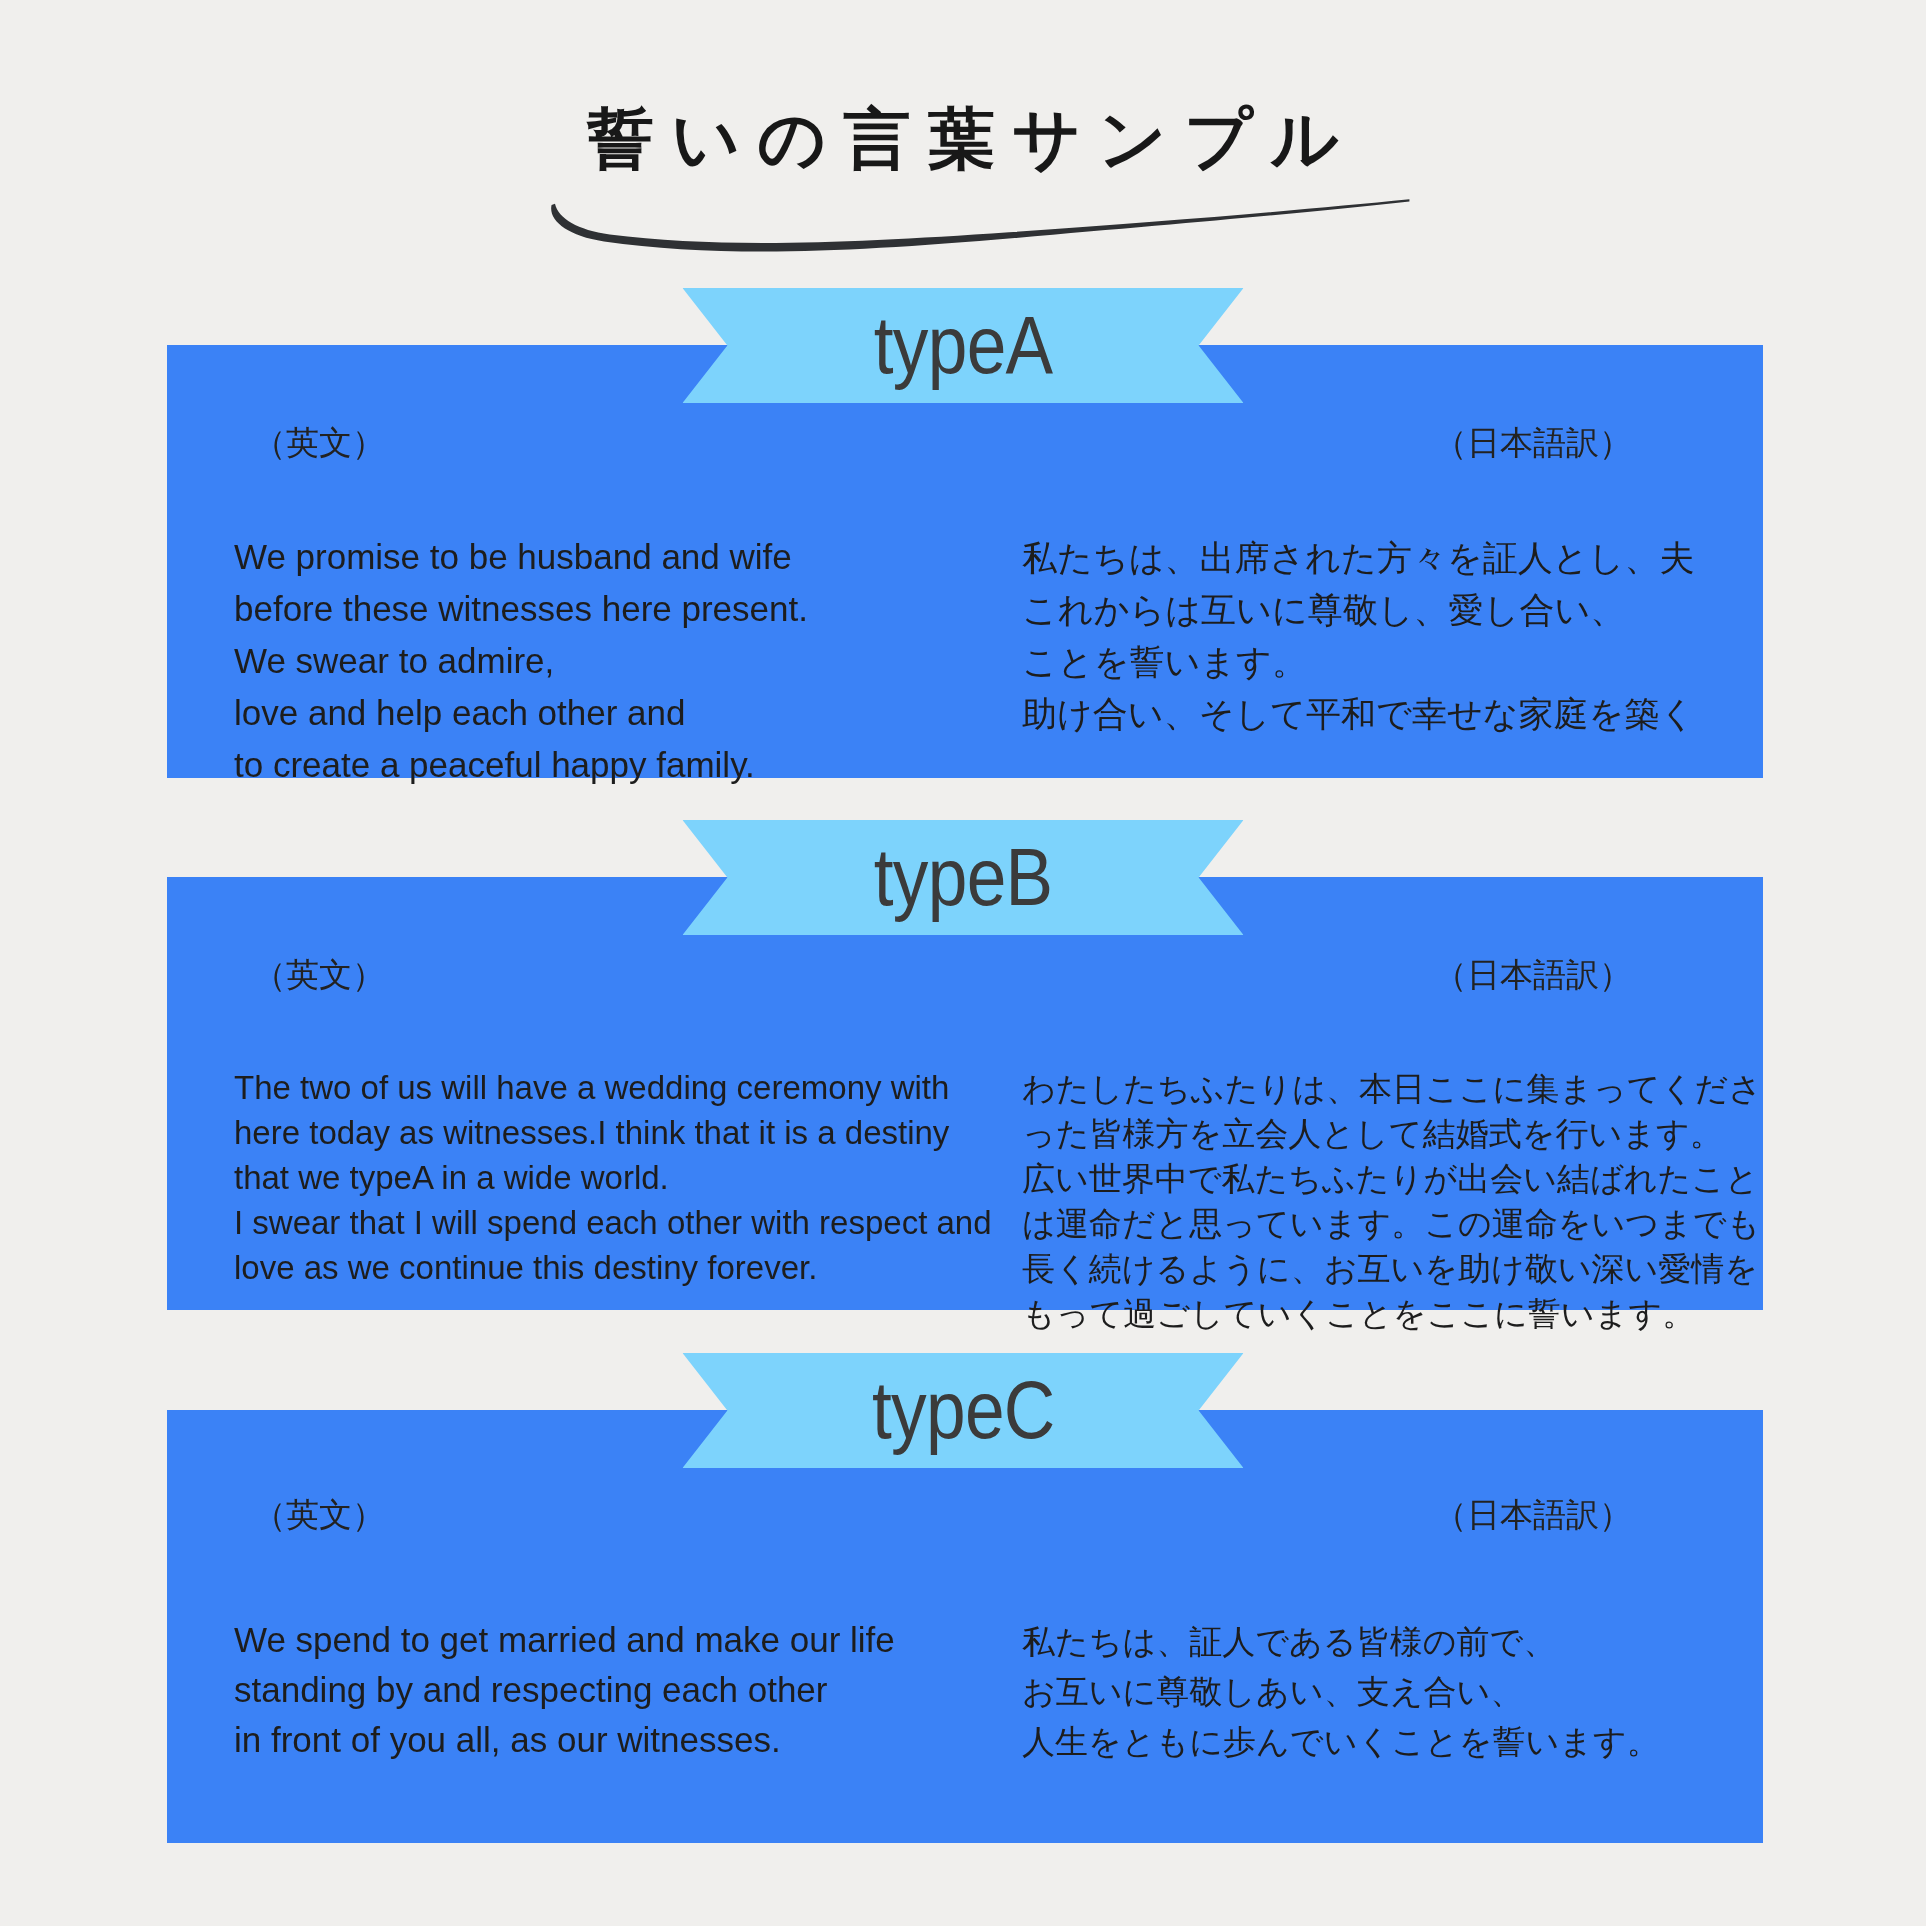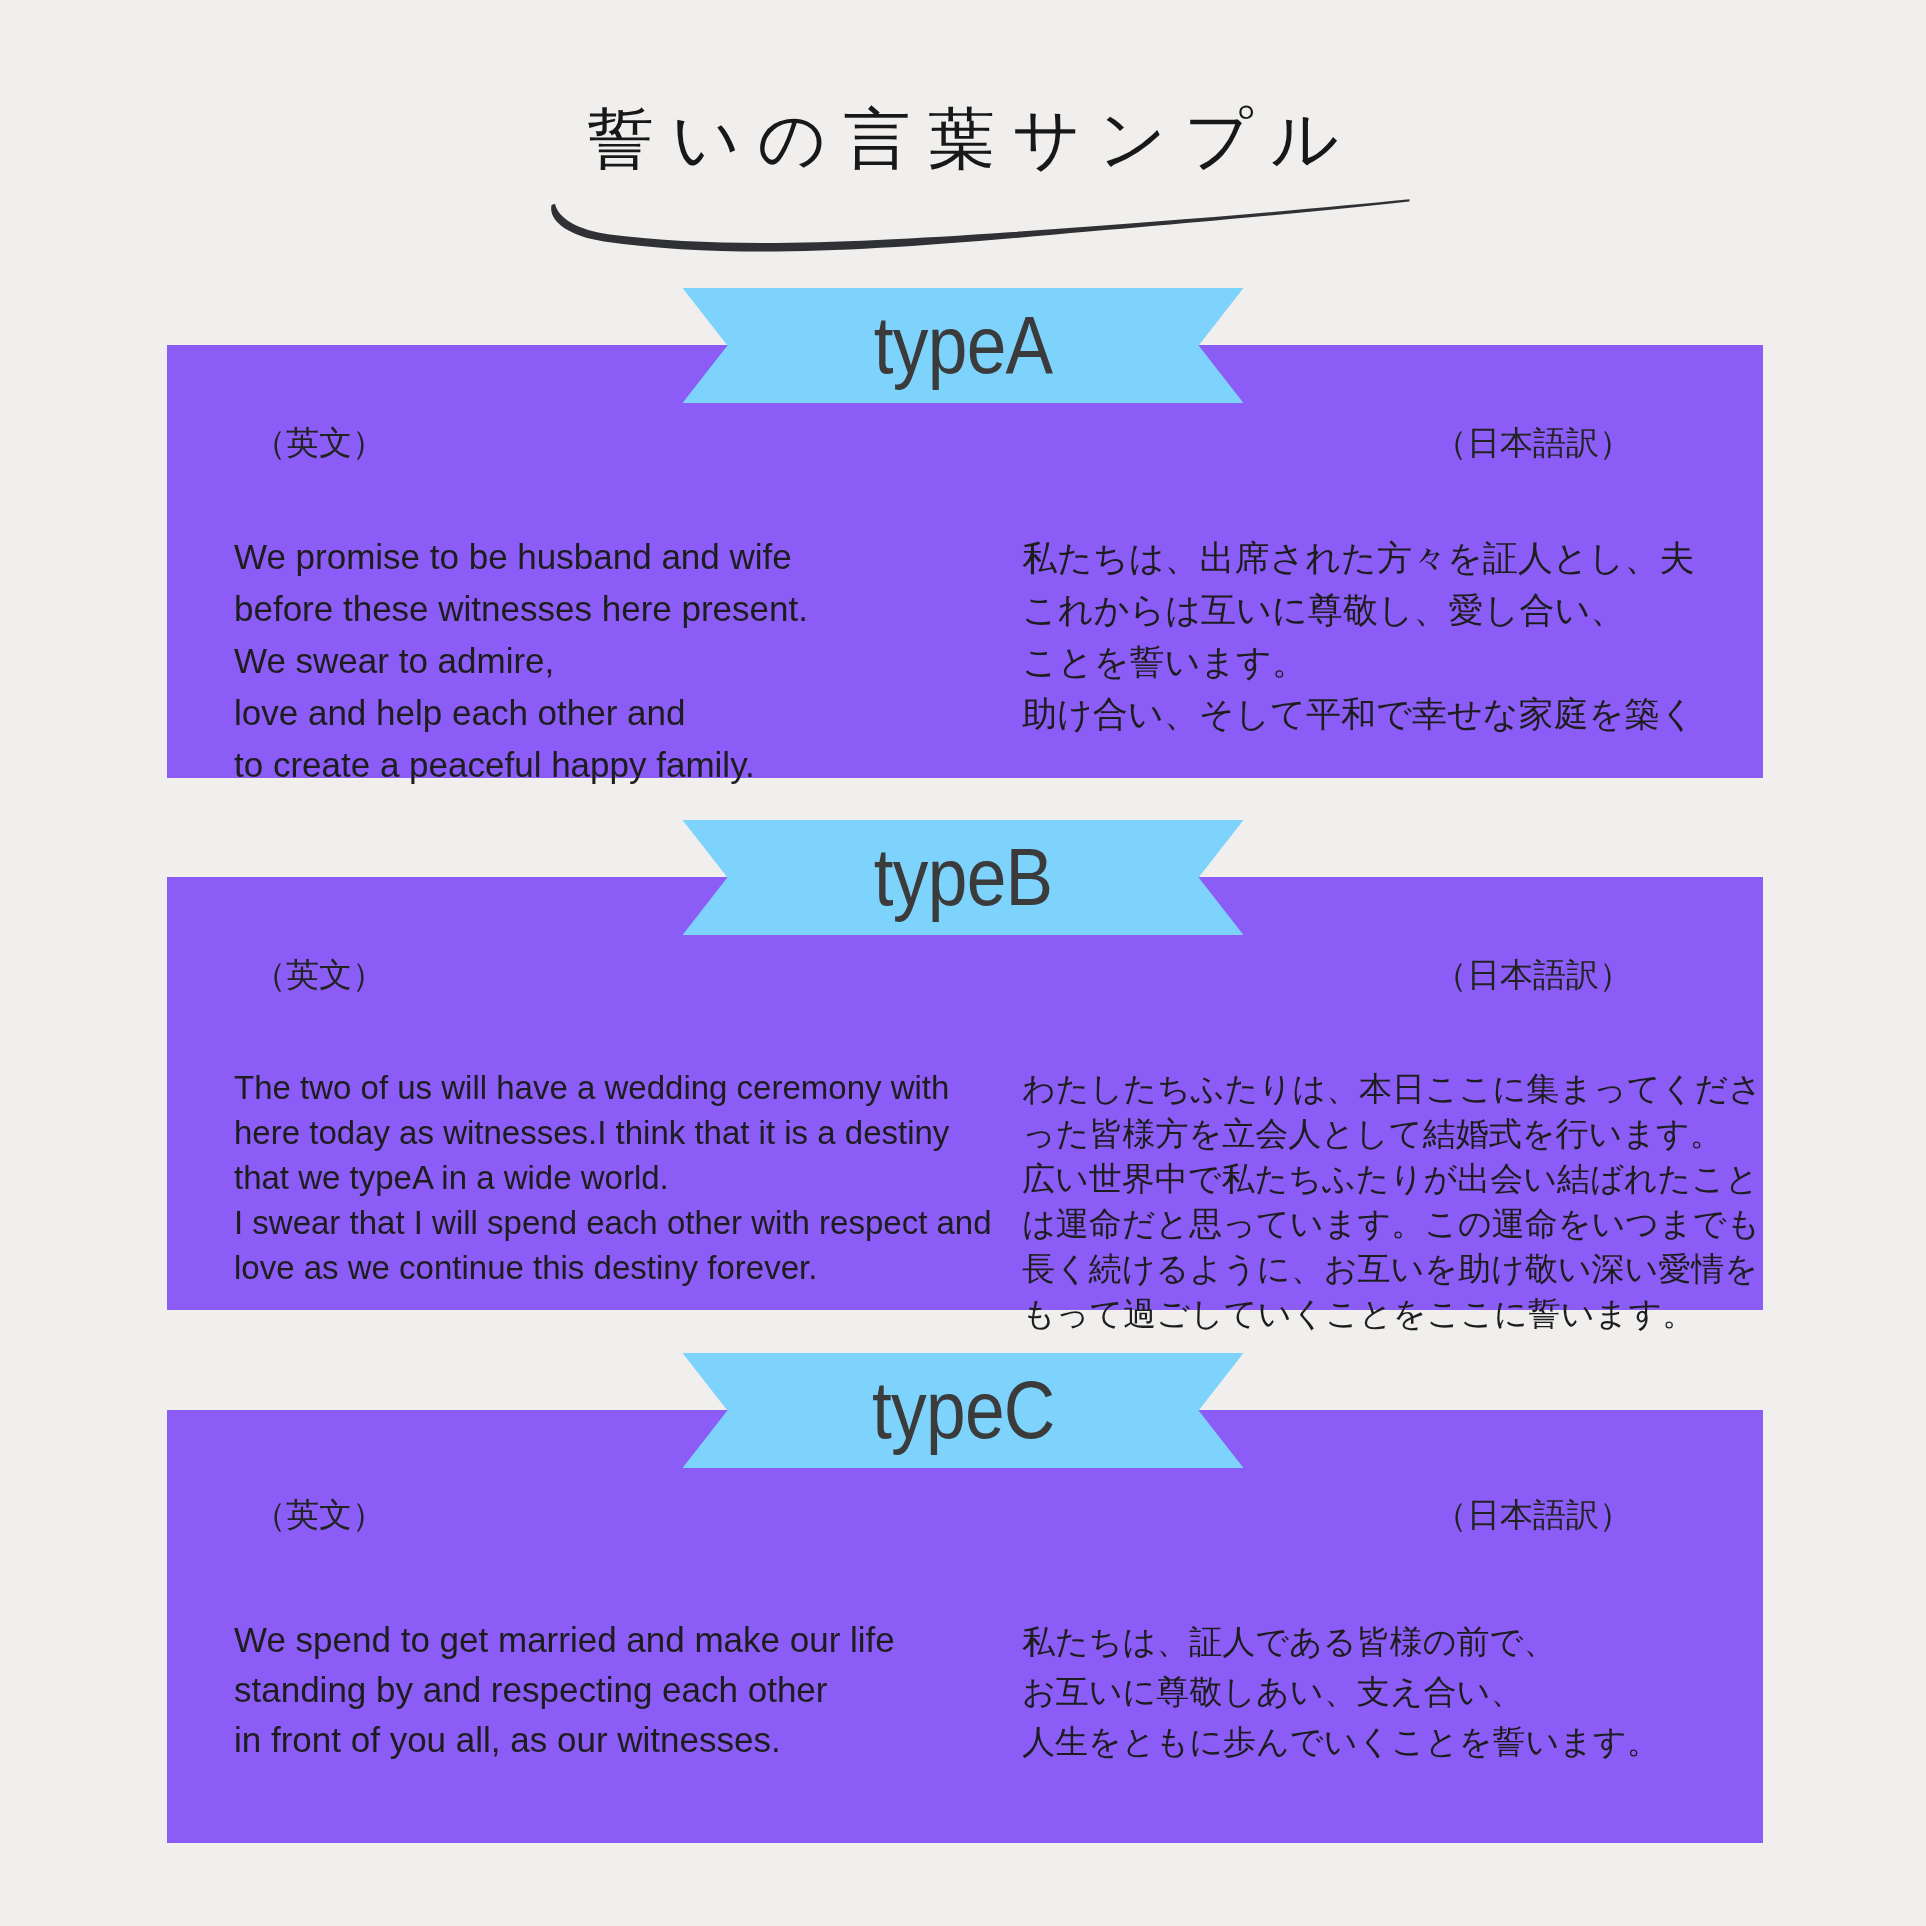--- a/index.html
+++ b/index.html
@@ -12,21 +12,21 @@
   }
   #canvas{position:absolute;inset:0;width:1926px;height:1926px;}
 
   
   .page-title{
     position:absolute;top:102px;left:0;width:1926px;
     text-align:center;
     font-family:"DejaVu Serif","Liberation Serif",serif;
     font-size:67px;line-height:74px;
     letter-spacing:0.26em;padding-left:0.26em;box-sizing:border-box;
-    color:#181818;white-space:nowrap;
+    color:#181818;white-space:nowrap;font-weight:bold;
   }
   .title-swoosh{
     position:absolute;top:197px;left:547px;width:867px;height:57px;
   }
 
   
   .section{position:absolute;left:0;width:1926px;}
   .sec-a{top:288px;height:490px;}
   .sec-b{top:820px;height:491px;}
   .sec-c{top:1353px;height:491px;}
@@ -39,21 +39,21 @@
     display:flex;align-items:center;justify-content:center;
   }
   .ribbon-label{
     font-size:81px;line-height:81px;color:#3b3b3b;
     display:inline-block;transform:scaleX(0.88);
     letter-spacing:-0.01em;white-space:nowrap;
   }
 
   .card{
     position:absolute;top:57px;left:167px;
-    width:1596px;height:433px;background:#8b5cf6;
+    width:1596px;height:433px;background:#3b82f6;
   }
 
   .col-label{
     position:absolute;top:73px;
     font-size:33px;line-height:49px;color:#222;white-space:nowrap;
     font-family:"DejaVu Sans",sans-serif;
   }
   .en-label{left:86px;}
   .jp-label{left:1267px;}
 

